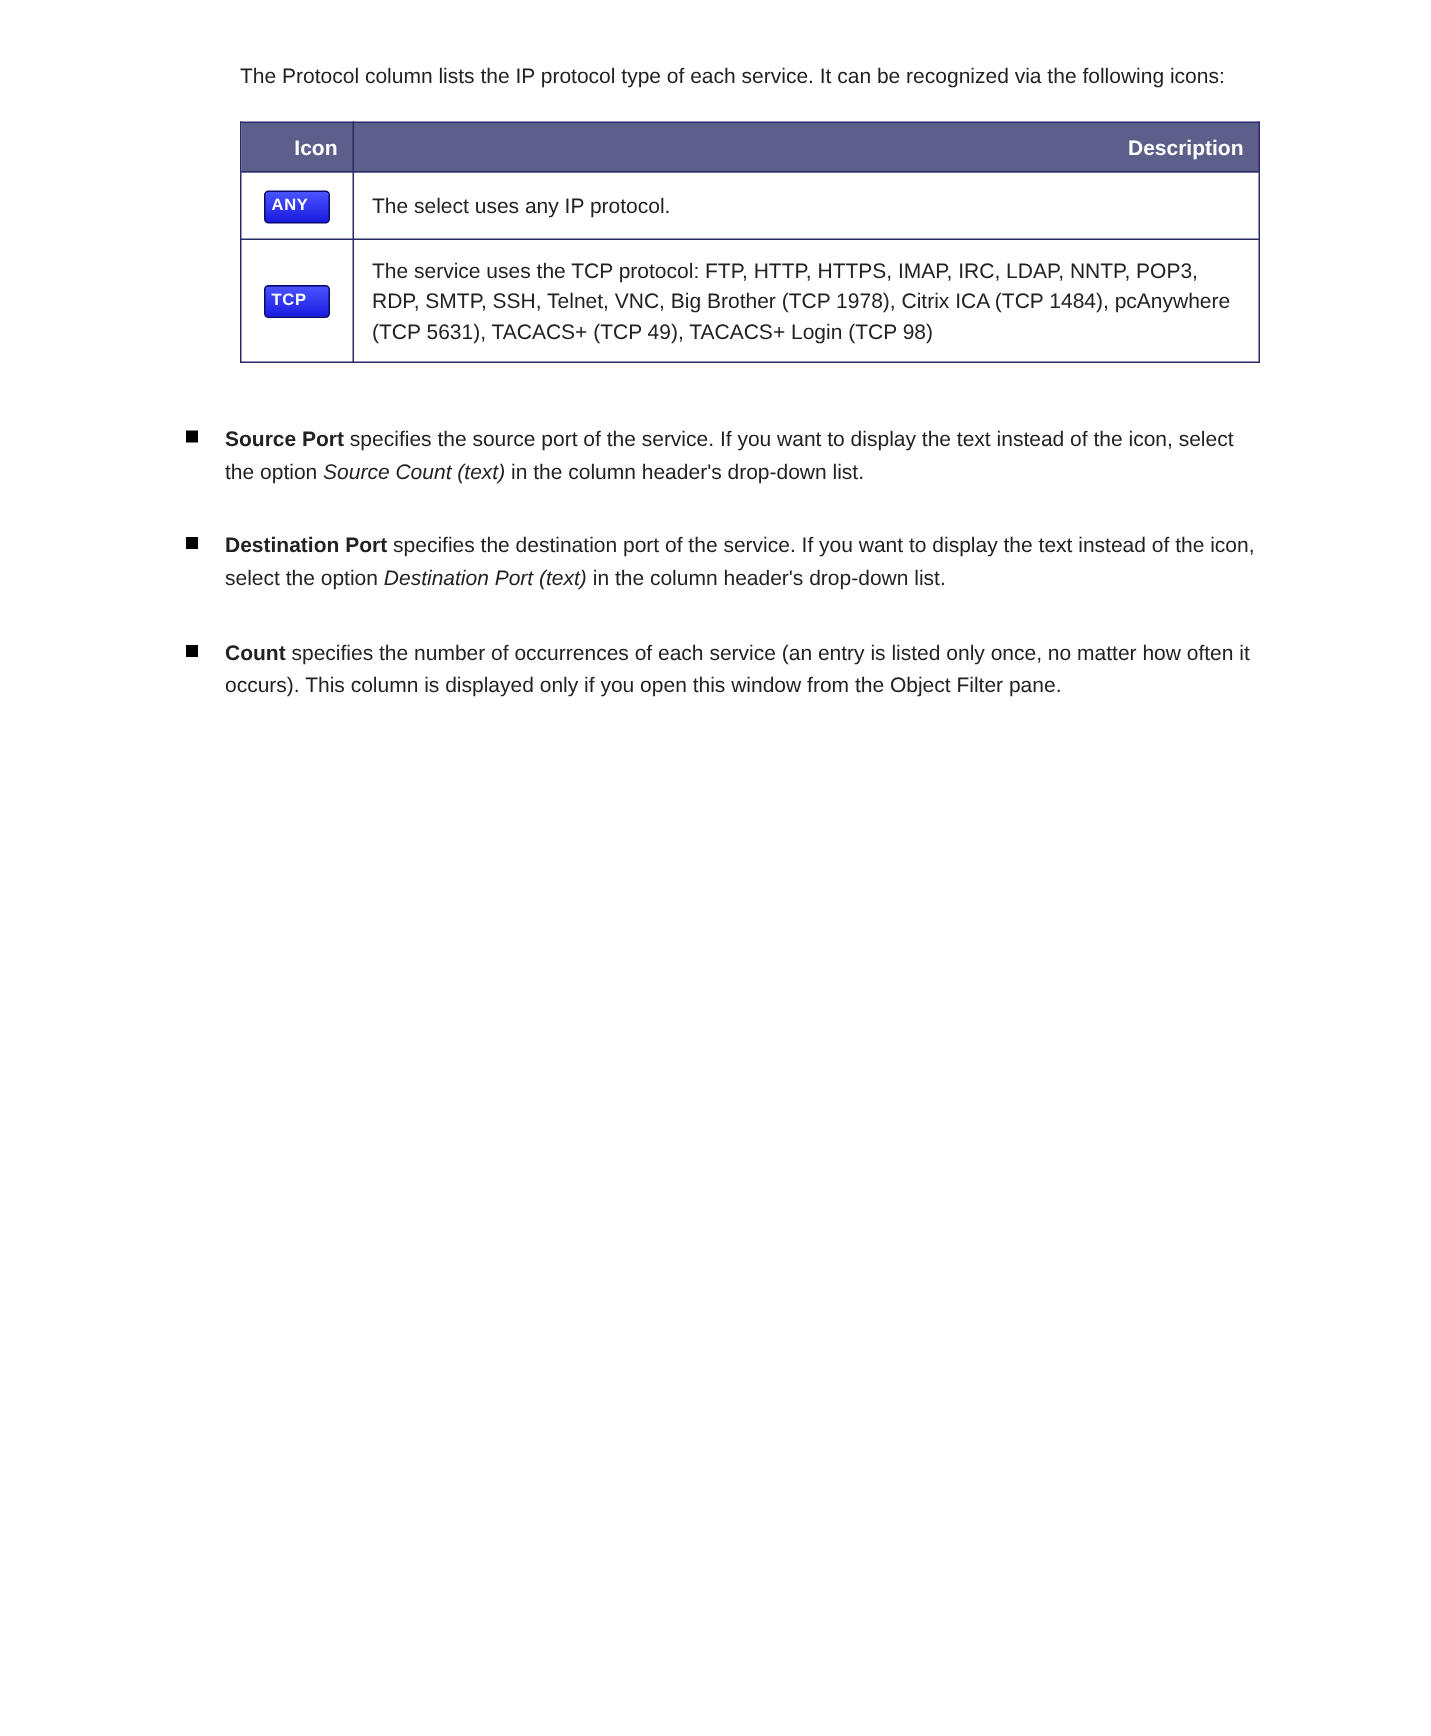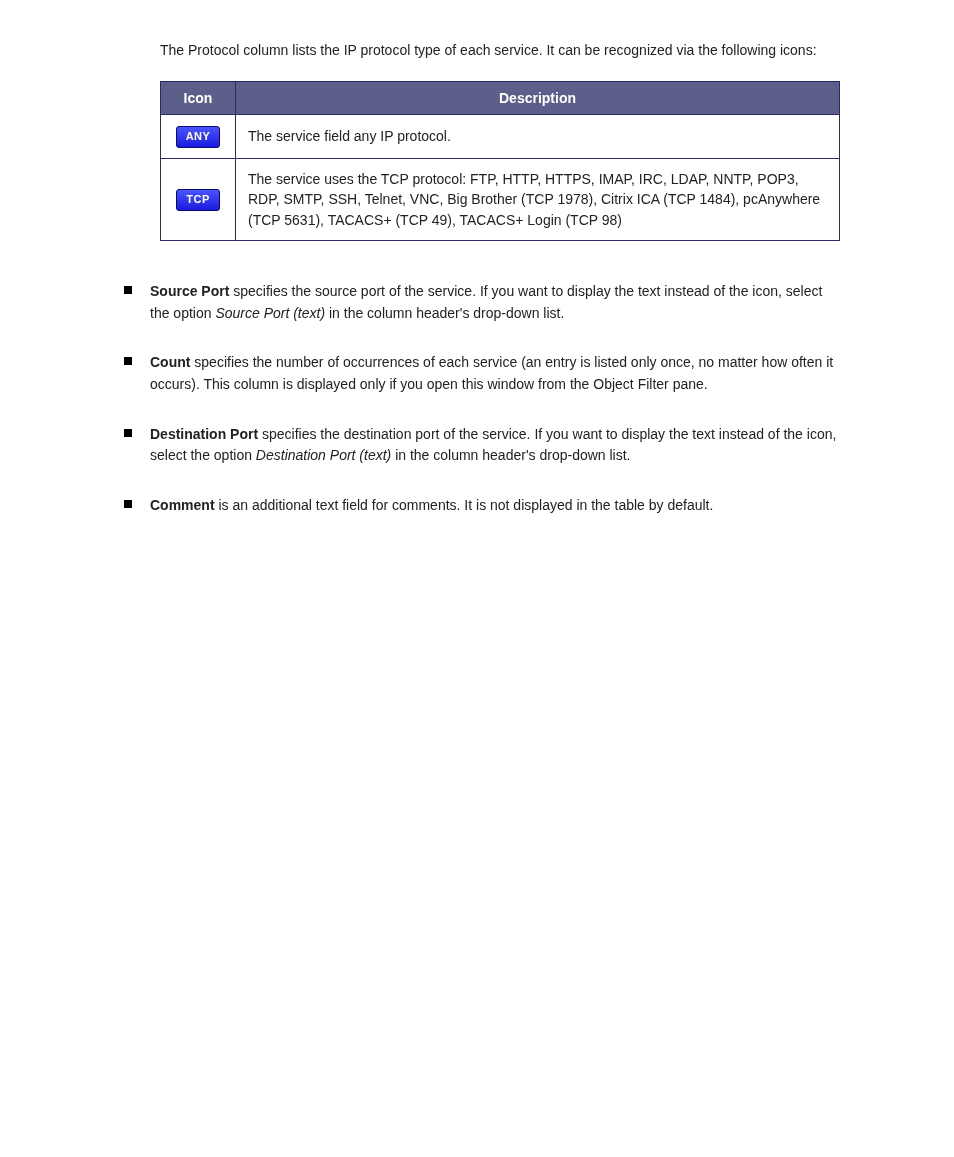--- a/index.html
+++ b/index.html
@@ -17,21 +17,21 @@
   }
   table.proto {
     border-collapse: collapse;
     width: 680px;
     margin: 0 0 40px 100px;
   }
   table.proto th {
     background: #5b5f8a;
     color: #fff;
     font-weight: bold;
-    text-align: center;
+    text-align: right;
     padding: 8px 10px;
     border: 1px solid #2a2a6a;
   }
   table.proto th.iconcol { width: 50px; }
   table.proto td {
     border: 1px solid #2a2a6a;
     padding: 10px 12px;
     vertical-align: middle;
     line-height: 1.45;
   }
@@ -40,21 +40,21 @@
     vertical-align: middle;
     width: 50px;
   }
   .protobadge {
     display: inline-block;
     min-width: 34px;
     padding: 2px 4px;
     font-size: 11px;
     font-weight: bold;
     color: #fff;
-    text-align: center;
+    text-align: left;
     border-radius: 3px;
     border: 1px solid #0a0a6a;
     background: linear-gradient(#4a55ff, #1a1adf);
     font-family: Arial, sans-serif;
     letter-spacing: 0.5px;
   }
   ul.fields {
     list-style: none;
     padding: 0;
     margin: 0 0 0 60px;
@@ -86,35 +86,32 @@
 <table class="proto">
   <thead>
     <tr>
       <th class="iconcol">Icon</th>
       <th>Description</th>
     </tr>
   </thead>
   <tbody>
     <tr>
       <td class="iconcell"><span class="protobadge">ANY</span></td>
-      <td>The service field any IP protocol.</td>
+      <td>The select uses any IP protocol.</td>
     </tr>
     <tr>
       <td class="iconcell"><span class="protobadge">TCP</span></td>
       <td>The service uses the TCP protocol: FTP, HTTP, HTTPS, IMAP, IRC, LDAP, NNTP, POP3, RDP, SMTP, SSH, Telnet, VNC, Big Brother (TCP 1978), Citrix ICA (TCP 1484), pcAnywhere (TCP 5631), TACACS+ (TCP 49), TACACS+ Login (TCP 98)</td>
     </tr>
   </tbody>
 </table>
 
 <ul class="fields">
   <li>
-    <span class="fname">Source Port</span><span> specifies the source port of the service. If you want to display the text instead of the icon, select the option </span><span class="ital">Source Port (text)</span><span> in the column header's drop-down list.</span>
-  </li>
-  <li>
-    <span class="fname">Count</span><span> specifies the number of occurrences of each service (an entry is listed only once, no matter how often it occurs). This column is displayed only if you open this window from the Object Filter pane.</span><span class="ital"></span><span></span>
+    <span class="fname">Source Port</span><span> specifies the source port of the service. If you want to display the text instead of the icon, select the option </span><span class="ital">Source Count (text)</span><span> in the column header's drop-down list.</span>
   </li>
   <li>
     <span class="fname">Destination Port</span><span> specifies the destination port of the service. If you want to display the text instead of the icon, select the option </span><span class="ital">Destination Port (text)</span><span> in the column header's drop-down list.</span>
   </li>
   <li>
-    <span class="fname">Comment</span><span> is an additional text field for comments. It is not displayed in the table by default.</span><span class="ital"></span><span></span>
+    <span class="fname">Count</span><span> specifies the number of occurrences of each service (an entry is listed only once, no matter how often it occurs). This column is displayed only if you open this window from the Object Filter pane.</span><span class="ital"></span><span></span>
   </li>
 </ul>
 
 </body></html>

